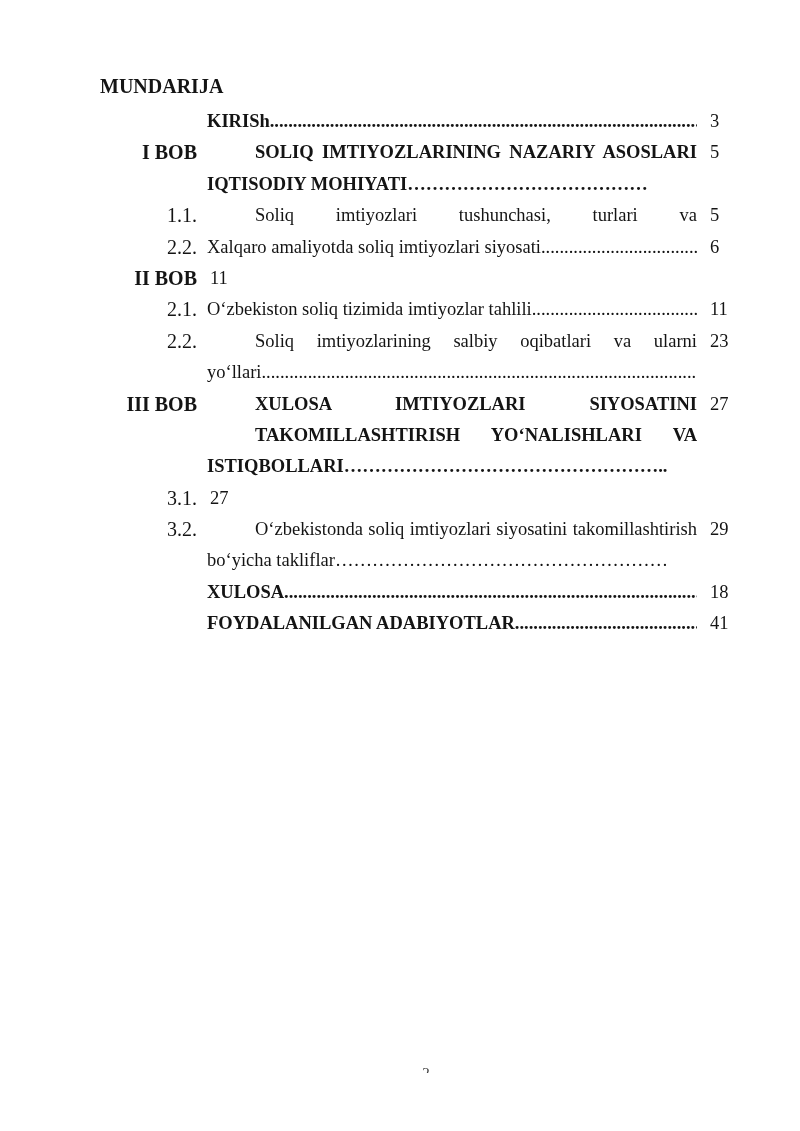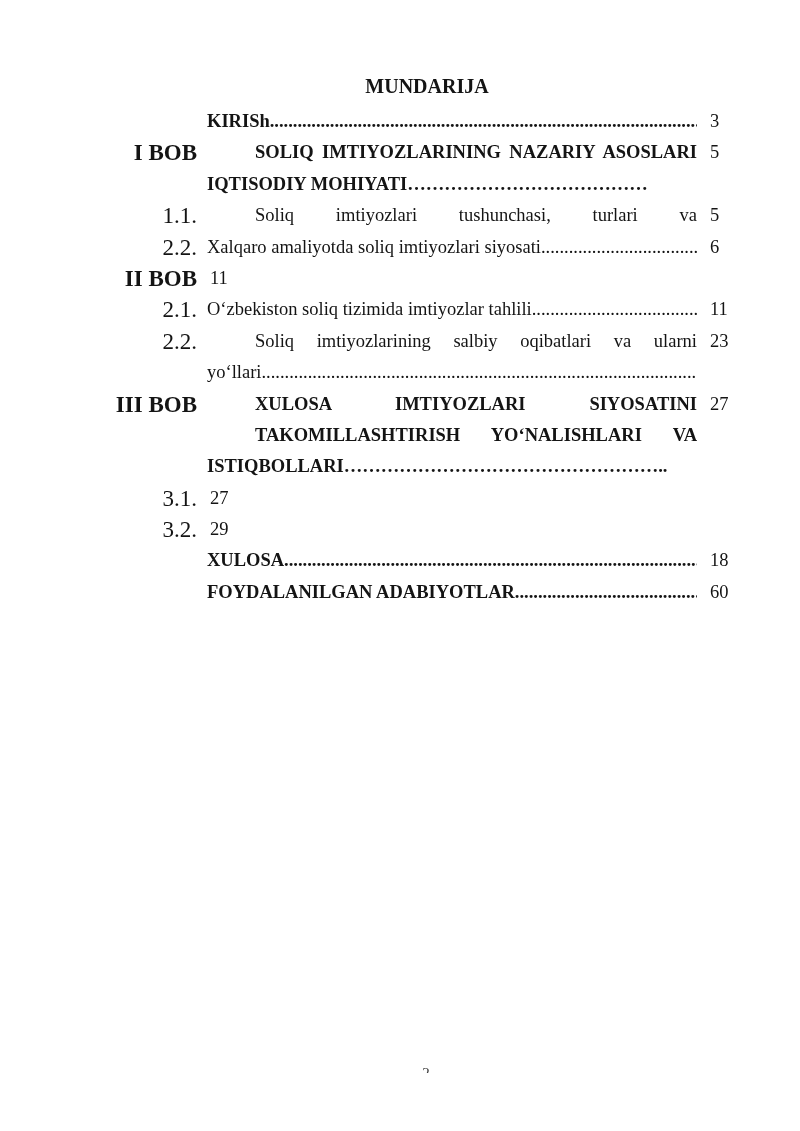--- a/index.html
+++ b/index.html
@@ -16,39 +16,38 @@
     font-family: "Liberation Serif", "DejaVu Serif", serif;
     color: #141414;
   }
   .heading {
     position: absolute;
     left: 100px;
     top: 70px;
     width: 654px;
     height: 32px;
     line-height: 32px;
-    text-align: center;
     font-weight: bold;
     font-size: 20px;
   }
   .toc {
     position: absolute;
     left: 100px;
     top: 106px;
     width: 660px;
   }
   .toc-row {
     display: flex;
     align-items: flex-start;
   }
   .num {
     flex: none;
     width: 97px;
     text-align: right;
-    font-size: 23px;
+    font-size: 20px;
     line-height: 31.4px;
     height: 31.4px;
     white-space: nowrap;
   }
   .title {
     flex: none;
     width: 490px;
     margin-left: 10px;
   }
   .line {
@@ -162,36 +161,40 @@
       <div class="pg">27</div>
     </div>
 
     <div class="toc-row">
       <div class="num">3.1.</div>
       <div class="pg">27</div>
     </div>
 
     <div class="toc-row">
       <div class="num">3.2.</div>
+      <div class="title">
+        <div class="line justify">O‘zbekistonda soliq imtiyozlari siyosatini takomillashtirish</div>
+        <div class="line dots">bo‘yicha takliflar………………………………………………</div>
+      </div>
       <div class="pg">29</div>
     </div>
 
     <div class="toc-row">
       <div class="num bold"></div>
       <div class="title">
         <div class="line dots bold">XULOSA.....................................................................................................................................</div>
       </div>
       <div class="pg">18</div>
     </div>
 
     <div class="toc-row">
       <div class="num bold"></div>
       <div class="title">
         <div class="line dots bold">FOYDALANILGAN ADABIYOTLAR.................................................</div>
       </div>
-      <div class="pg">60</div>
+      <div class="pg">41</div>
     </div>
 
   </div>
 
   <div class="footer-pg">2</div>
 
 </div>
 
 </body></html>

